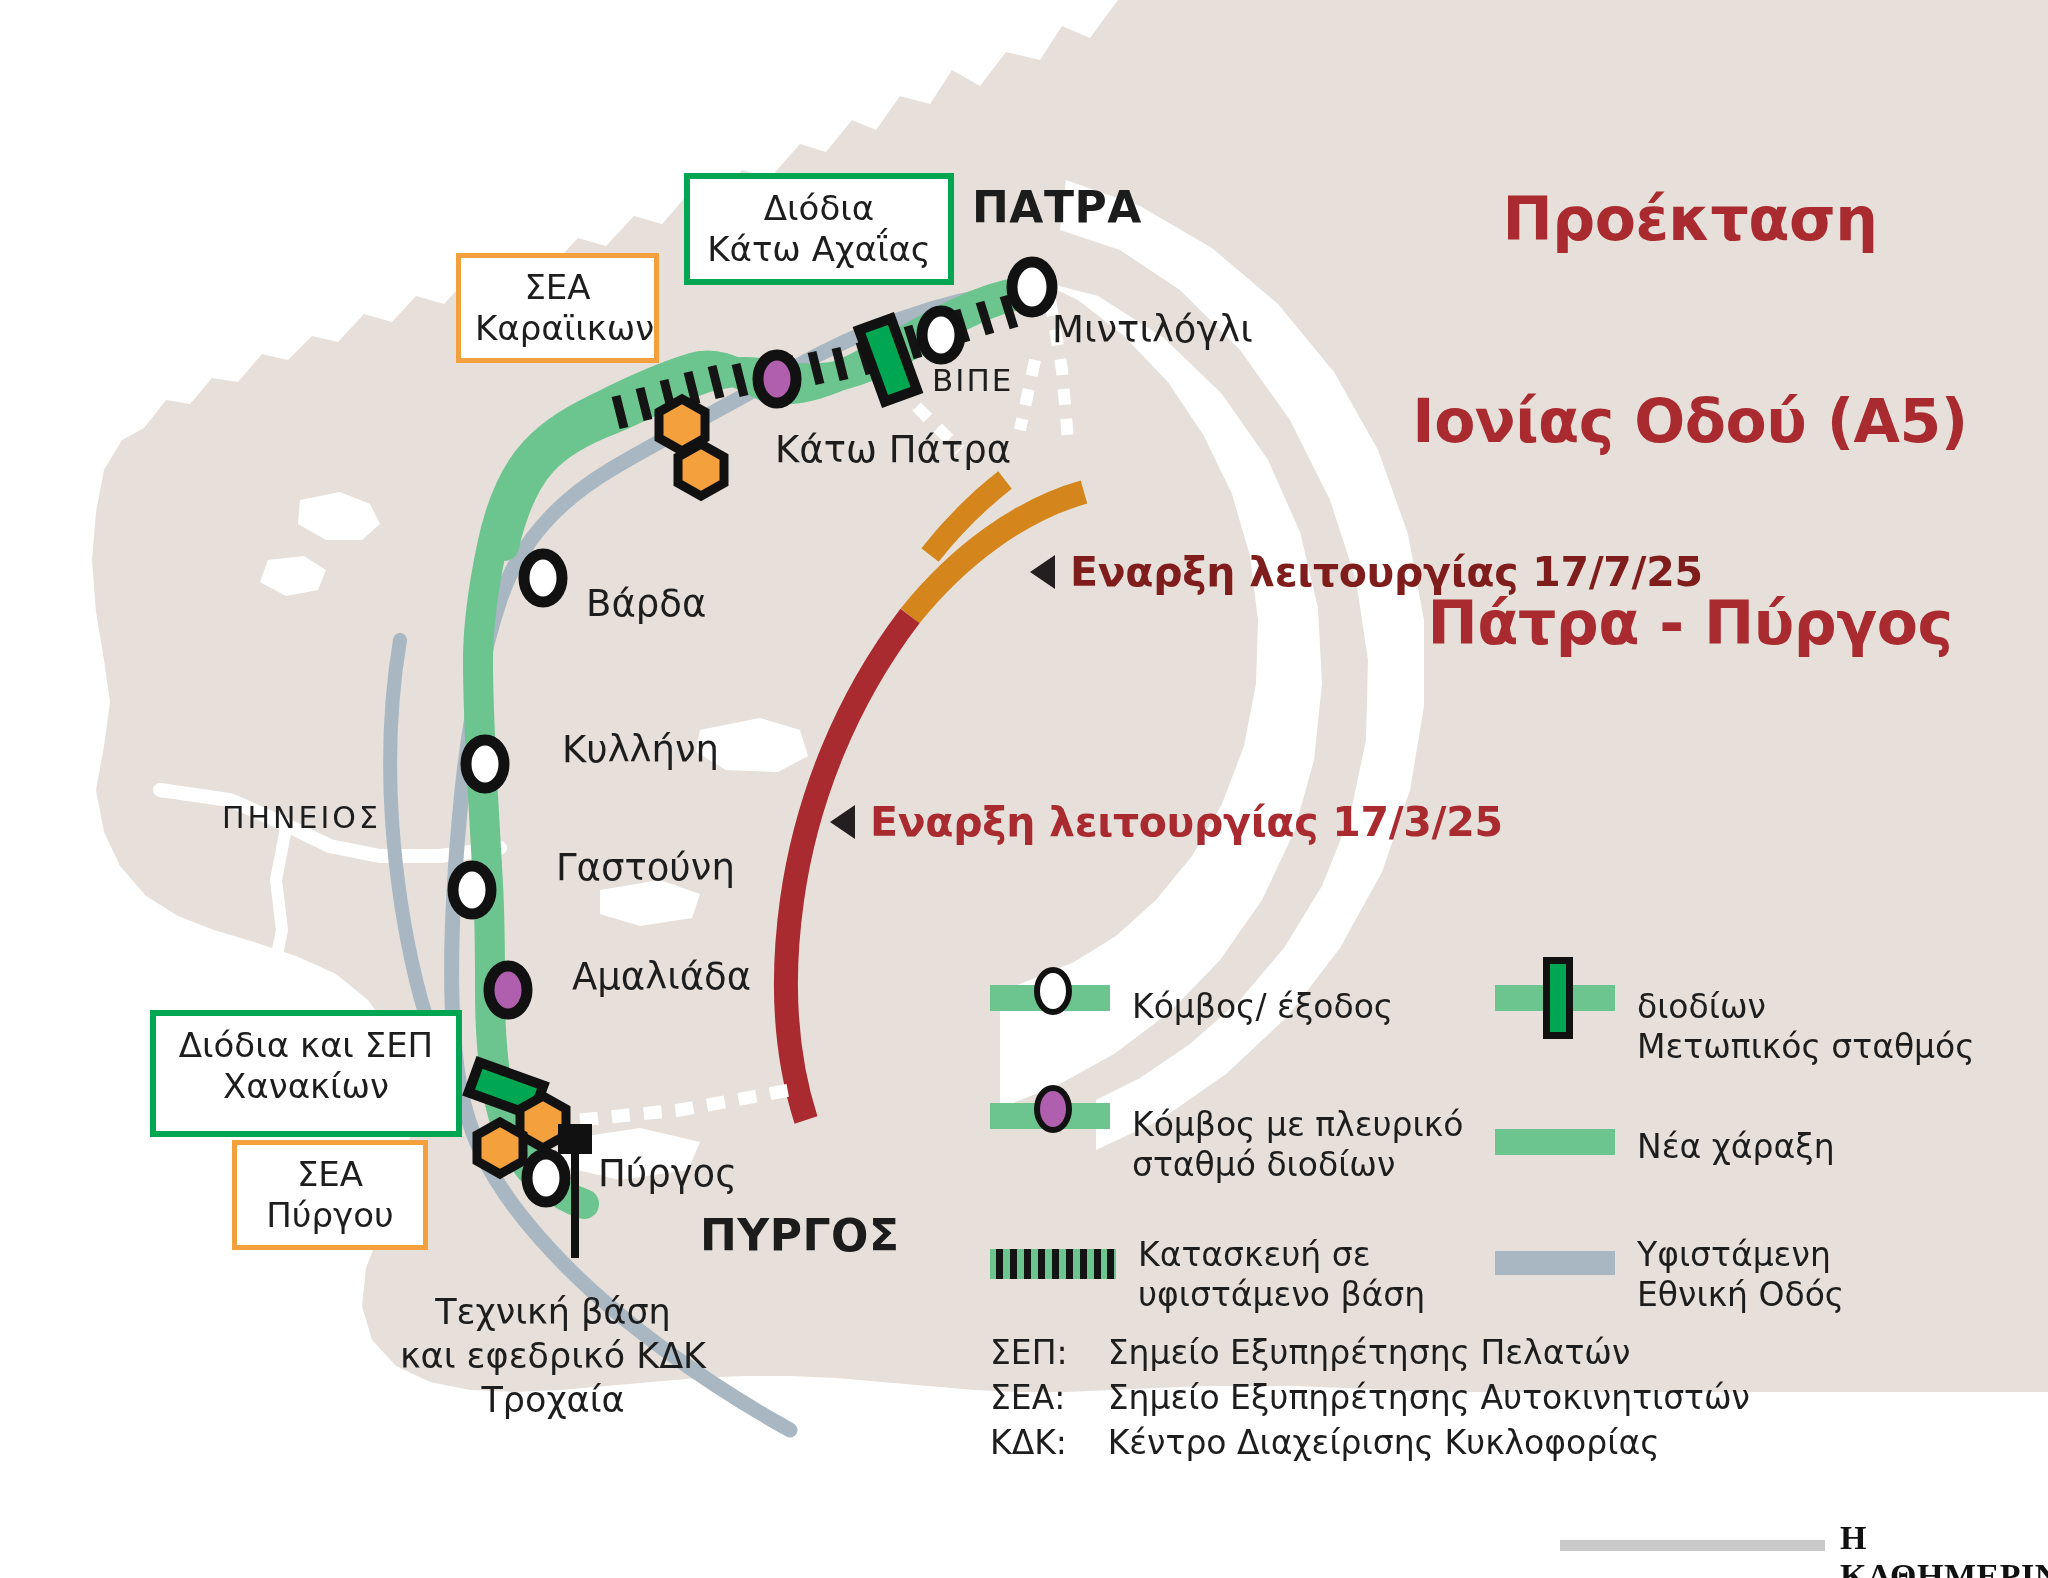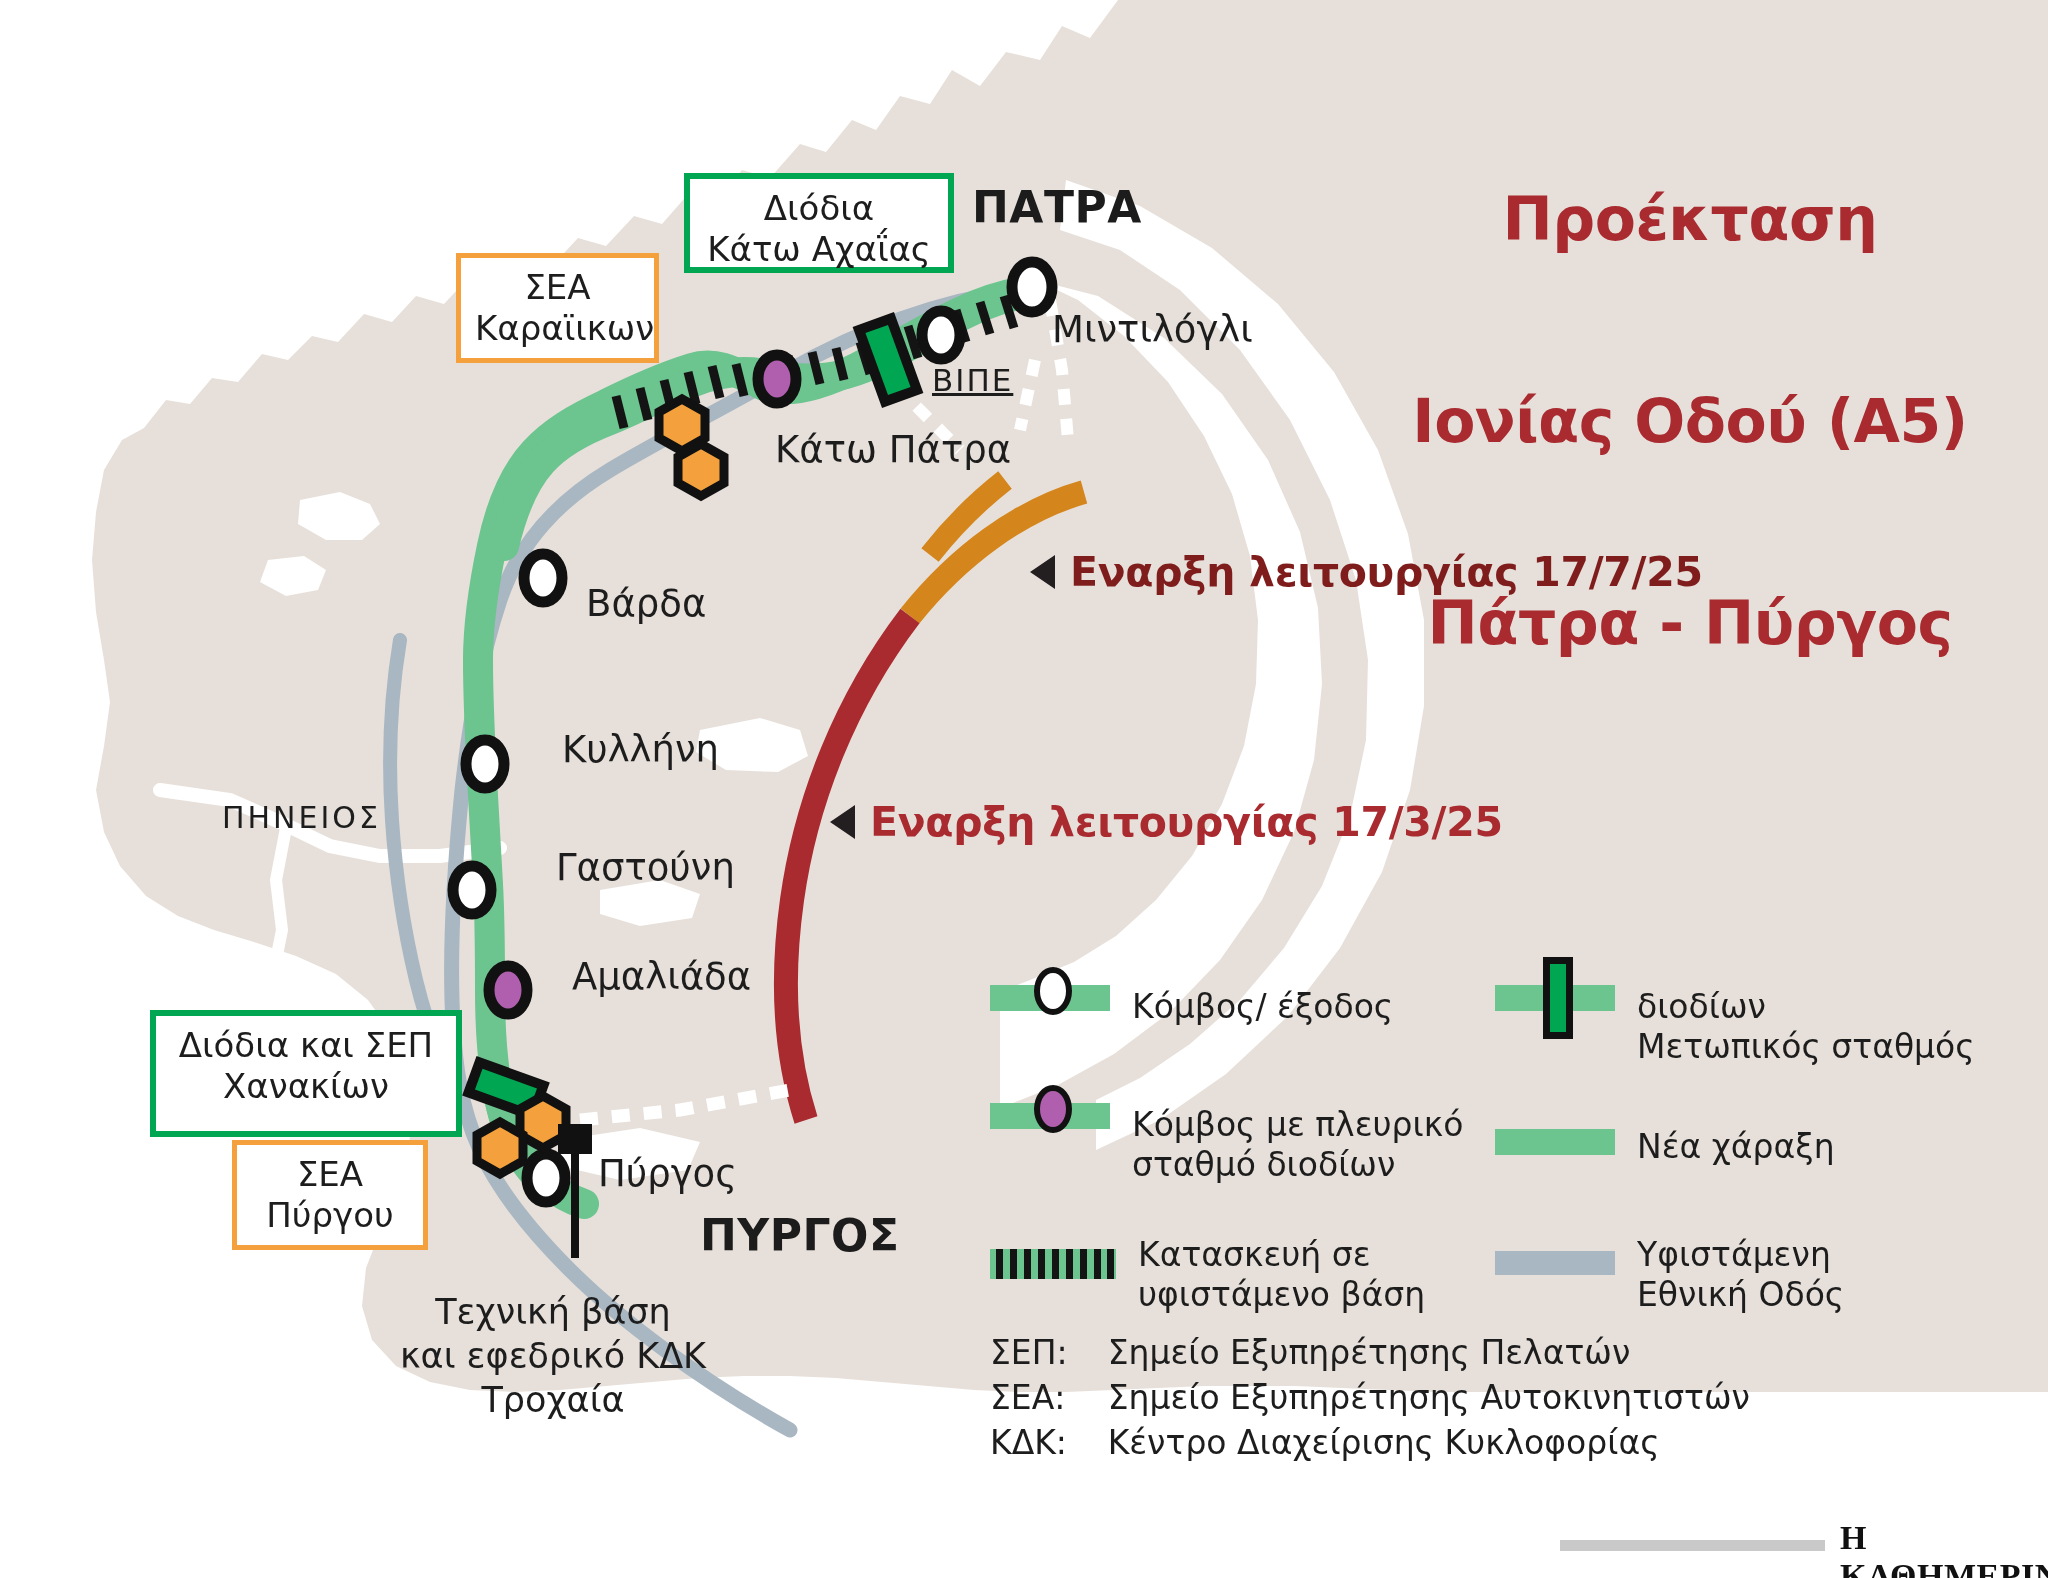--- a/index.html
+++ b/index.html
@@ -37,21 +37,20 @@
   }
   .place{
     font-size:37px;
     color:#1d1d1d;
     font-weight:400;
   }
   .place-small{
     font-size:31px;
     color:#1d1d1d;
     letter-spacing:2px;
-    text-decoration:underline;
   }
   .river-label{
     font-size:30px;
     color:#1d1d1d;
     letter-spacing:3px;
   }
 
   
   .callout{
     position:absolute;
@@ -328,21 +327,21 @@
   <div class="txt place" style="left:556px;top:846px;">Γαστούνη</div>
   <div class="txt place" style="left:572px;top:955px;">Αμαλιάδα</div>
   <div class="txt place" style="left:598px;top:1152px;">Πύργος</div>
   <div class="txt river-label" style="left:222px;top:800px;">ΠΗΝΕΙΟΣ</div>
 
   <div class="callout orange" style="left:456px;top:253px;width:203px;height:110px;">
     <div>ΣΕΑ</div>
     <div>Καραϊικων</div>
   </div>
 
-  <div class="callout green" style="left:684px;top:173px;width:270px;height:100px;">
+  <div class="callout green" style="left:684px;top:173px;width:270px;height:112px;">
     <div>Διόδια</div>
     <div>Κάτω Αχαΐας</div>
   </div>
 
   <div class="callout green" style="left:150px;top:1010px;width:312px;height:127px;">
     <div>Διόδια και ΣΕΠ</div>
     <div>Χανακίων</div>
   </div>
 
   <div class="callout orange" style="left:232px;top:1140px;width:196px;height:110px;">

